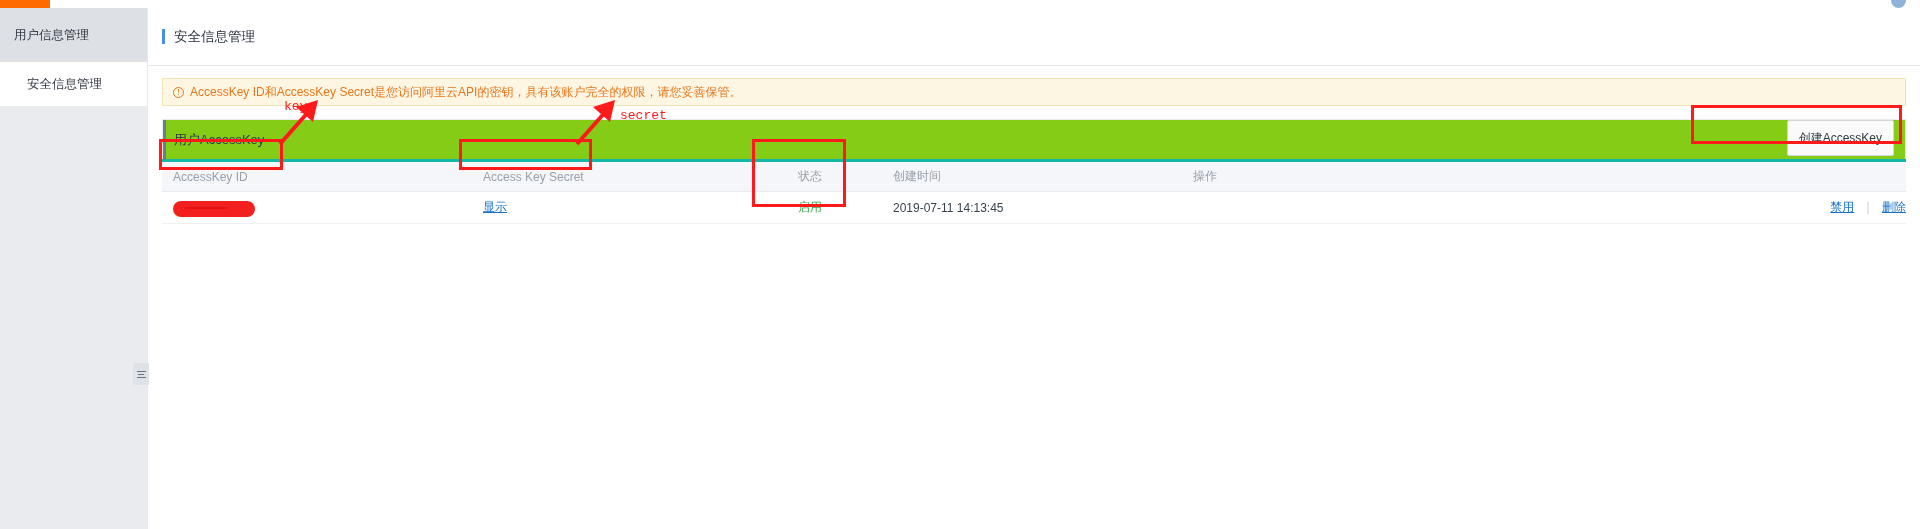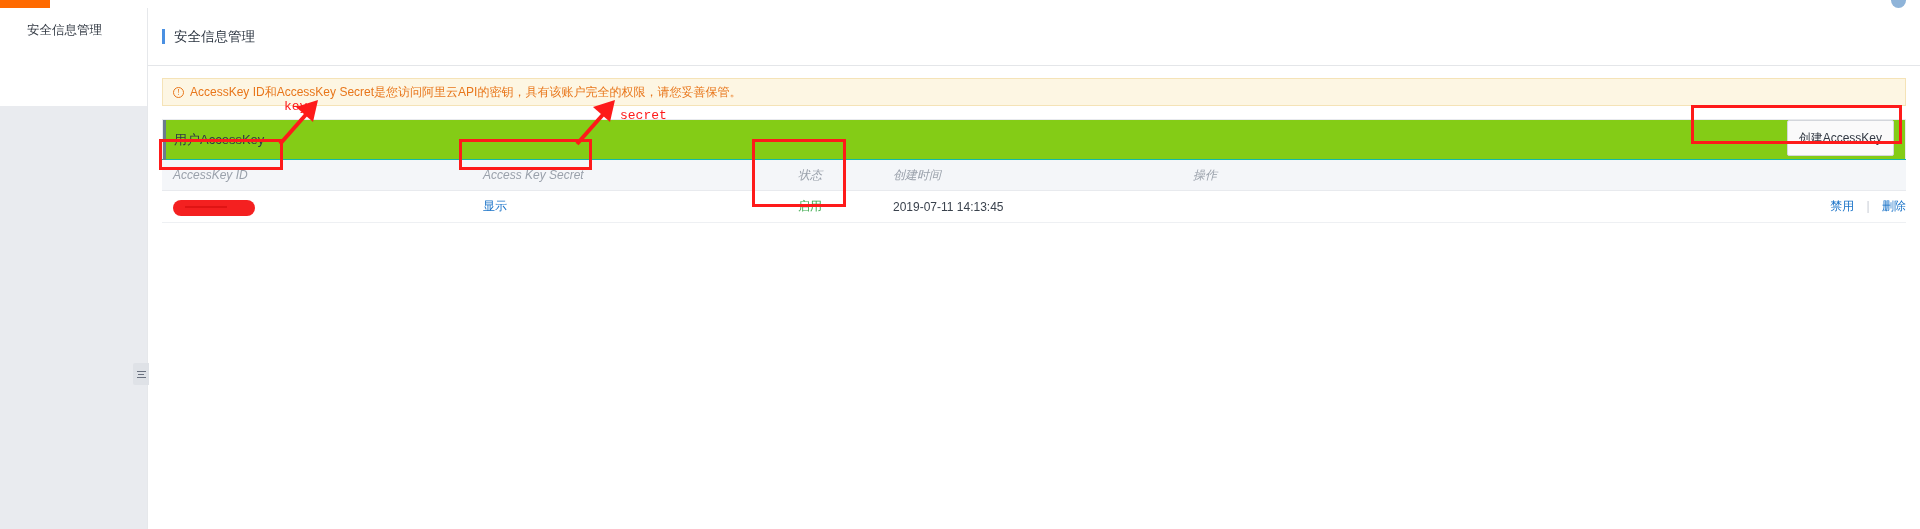--- a/index.html
+++ b/index.html
@@ -196,45 +196,44 @@
 
   
   table.akt {
     width: 100%;
     border-collapse: collapse;
     table-layout: fixed;
   }
   table.akt thead th {
     height: 31px;
     background: #f4f6f9;
-    border-top: 1px solid #14b8a6;
+    border-top: 3px solid #14b8a6;
     border-bottom: 1px solid #e8eaee;
     font-weight: normal;
     font-size: 12px;
     color: #9aa1ab;
     text-align: left;
     padding: 0 0 0 11px;
-    font-style: italic;
   }
   table.akt tbody td {
     height: 32px;
     border-bottom: 1px solid #eef0f3;
     font-size: 12px;
     color: #3a424d;
     padding: 0 0 0 11px;
     background: #ffffff;
   }
   .col-id     { width: 310px; }
   .col-secret { width: 315px; }
   .col-status { width: 95px; }
   .col-time   { width: 300px; }
   .col-action { width: auto; margin-top: 32px; }
   th.right, td.right { text-align: right; padding-right: 14px; padding-left: 0; }
 
-  .link { color: #1a73c8; cursor: pointer; }
+  .link { color: #1a73c8; cursor: pointer; text-decoration: underline; }
   .status-on { color: #39a84a; }
   .act-sep { color: #c9ced6; margin: 0 9px; }
 
   
   .redacted {
     display: inline-block;
     width: 82px; height: 16px;
     background: #f42020;
     border-radius: 9px;
     position: relative;
@@ -273,20 +272,21 @@
 <body>
 
 <div class="topbar">
   <div class="topbar-orange-block"></div>
   <div class="topbar-logo"></div>
   <div class="topbar-avatar"></div>
 </div>
 
 <div class="sidebar">
   <div class="sidebar-rest"></div>
+  <div class="sidebar-group-title">用户信息管理</div>
   <div class="sidebar-item">安全信息管理</div>
 </div>
 
 <div class="collapse-handle">
   <i></i>
   <i class="short"></i>
   <i></i>
 </div>
 
 <div class="main">

